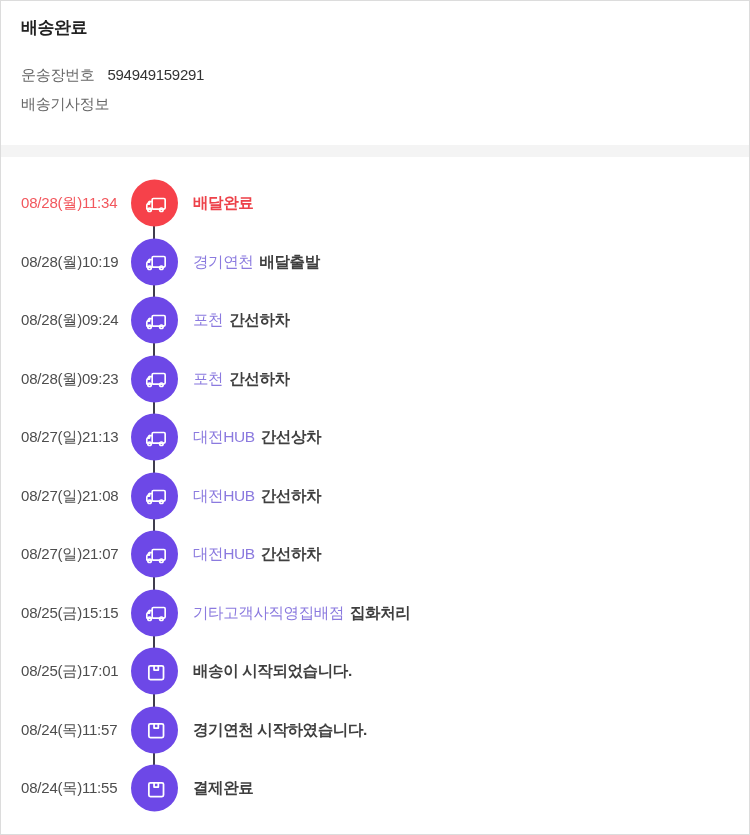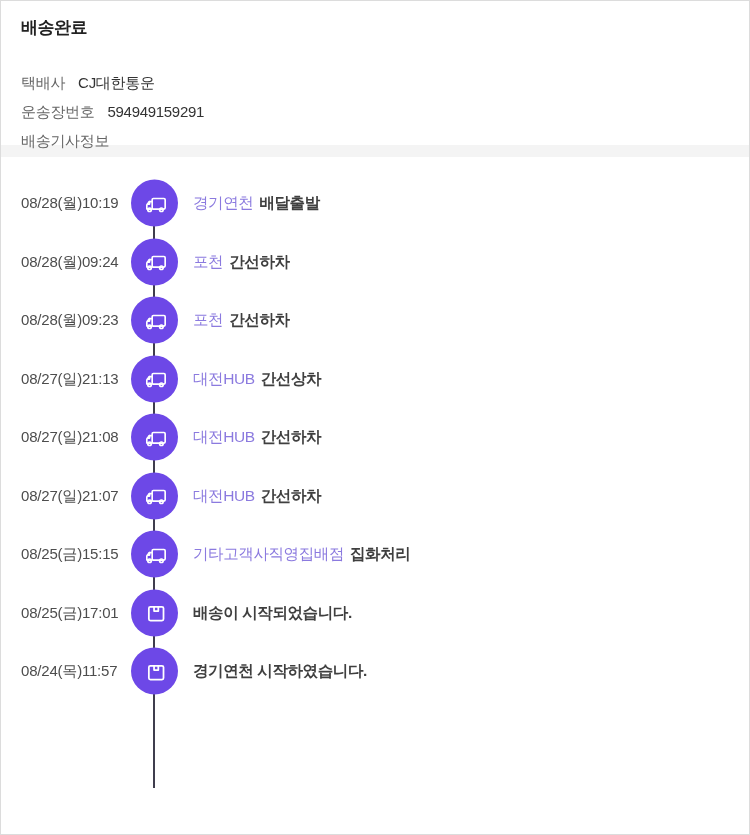--- a/index.html
+++ b/index.html
@@ -24,21 +24,21 @@
     width:750px;height:835px;
     background:#fff;
     border:1px solid var(--page-border);
     overflow:hidden;
     position:relative;
   }
   
   .header{height:144px;padding:15px 20px 0 20px;}
   .page-title{
     font-size:17px;font-weight:700;color:var(--title-color);
-    margin-bottom:29px;letter-spacing:-0.5px;
+    margin-bottom:21px;letter-spacing:-0.5px;
   }
   .field{font-size:15px;line-height:29px;letter-spacing:-0.3px;}
   .field .label{color:var(--text-label);margin-right:13px;}
   .field .value{color:var(--text-value);}
   .driver-info{
     font-size:15px;line-height:29px;color:var(--text-label);
     letter-spacing:-0.3px;cursor:pointer;display:inline-block;text-align:center;
   }
   
   .divider{height:12px;background:var(--divider-bg);width:100%;}
@@ -88,33 +88,39 @@
       <path d="M10.2 6.2 L10.2 9.8 L13.8 9.8 L13.8 6.2"></path>
     </g>
   </defs>
 </svg>
 
 <div class="page">
 
   <div class="header">
     <div class="page-title">배송완료</div>
     <div class="field">
-      <span class="label">택배사</span><span class="value">CJ대한통운</span>
-    </div>
-    <div class="field">
       <span class="label">운송장번호</span><span class="value">594949159291</span>
     </div>
     <div class="driver-info">배송기사정보</div>
   </div>
 
   <div class="divider"></div>
 
   <div class="timeline">
     <div class="connector"></div>
 
+    <div class="row highlight">
+      <span class="date">08/28(월)11:34</span>
+      <span class="circle">
+          <svg width="26" height="26" viewBox="0 0 22 22">
+            <use href="#icon-truck"></use>
+          </svg>
+        </span>
+      <span class="event-text"><span class="loc"></span><span class="status">배달완료</span></span>
+    </div>
 
     <div class="row">
       <span class="date">08/28(월)10:19</span>
       <span class="circle">
           <svg width="26" height="26" viewBox="0 0 22 22">
             <use href="#icon-truck"></use>
           </svg>
         </span>
       <span class="event-text"><span class="loc">경기연천</span><span class="status">배달출발</span></span>
     </div>
@@ -192,15 +198,24 @@
     <div class="row">
       <span class="date">08/24(목)11:57</span>
       <span class="circle">
           <svg width="26" height="26" viewBox="0 0 22 22">
             <use href="#icon-box"></use>
           </svg>
         </span>
       <span class="event-text"><span class="loc"></span><span class="status">경기연천 시작하였습니다.</span></span>
     </div>
 
+    <div class="row">
+      <span class="date">08/24(목)11:55</span>
+      <span class="circle">
+          <svg width="26" height="26" viewBox="0 0 22 22">
+            <use href="#icon-box"></use>
+          </svg>
+        </span>
+      <span class="event-text"><span class="loc"></span><span class="status">결제완료</span></span>
+    </div>
 
   </div>
 </div>
 
 </body></html>

